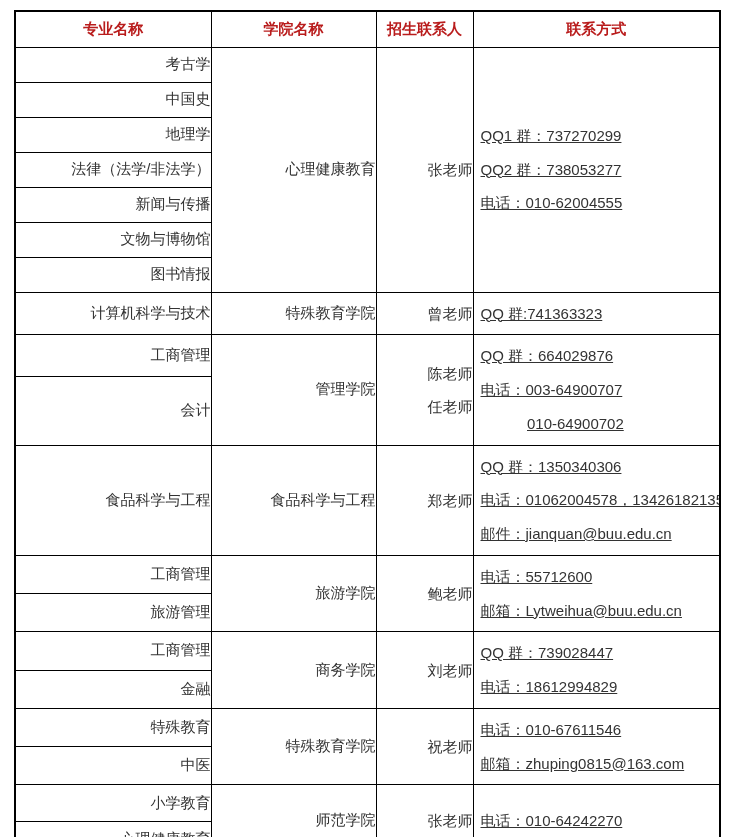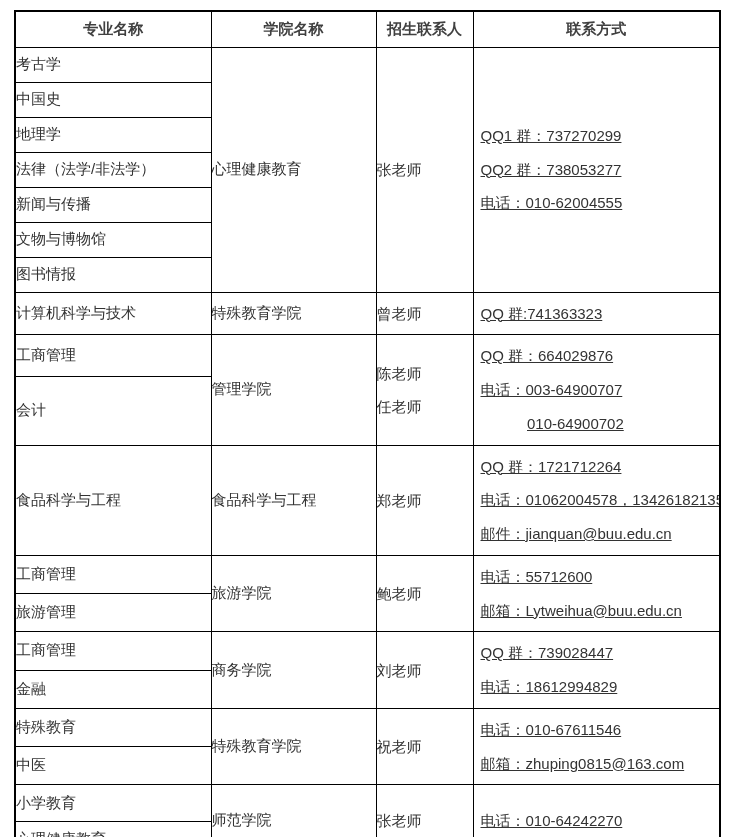--- a/index.html
+++ b/index.html
@@ -24,25 +24,25 @@
     font-size: 15px;
   }
   .doc-table th, .doc-table td {
     border: 1px solid #000000;
     vertical-align: middle;
     overflow: hidden;
   }
   .doc-table th {
     font-size: 15px;
     font-weight: bold;
-    color: #404040;
+    color: #b91c1c;
     text-align: center;
   }
   td.major, td.college, td.person {
-    text-align: left;
+    text-align: right;
   }
   td.contact {
     text-align: left;
     padding: 4px 6px 4px 7px;
     text-decoration: underline;
   }
   td.contact .cline {
     line-height: 2.25;
     white-space: nowrap;
   }
@@ -137,21 +137,21 @@
     <td class="major">会计</td>
   </tr>
 
   <tr class="h-e">
     <td class="major">食品科学与工程</td>
     <td class="college">食品科学与工程</td>
     <td class="person">
       <div class="pline">郑老师</div>
     </td>
     <td class="contact">
-      <div class="cline">QQ 群：1721712264</div>
+      <div class="cline">QQ 群：1350340306</div>
       <div class="cline">电话：01062004578，13426182135</div>
       <div class="cline">邮件：jianquan@buu.edu.cn</div>
     </td>
   </tr>
 
   <tr class="h-b">
     <td class="major">工商管理</td>
     <td class="college" rowspan="2">旅游学院</td>
     <td class="person" rowspan="2">
       <div class="pline">鲍老师</div>

